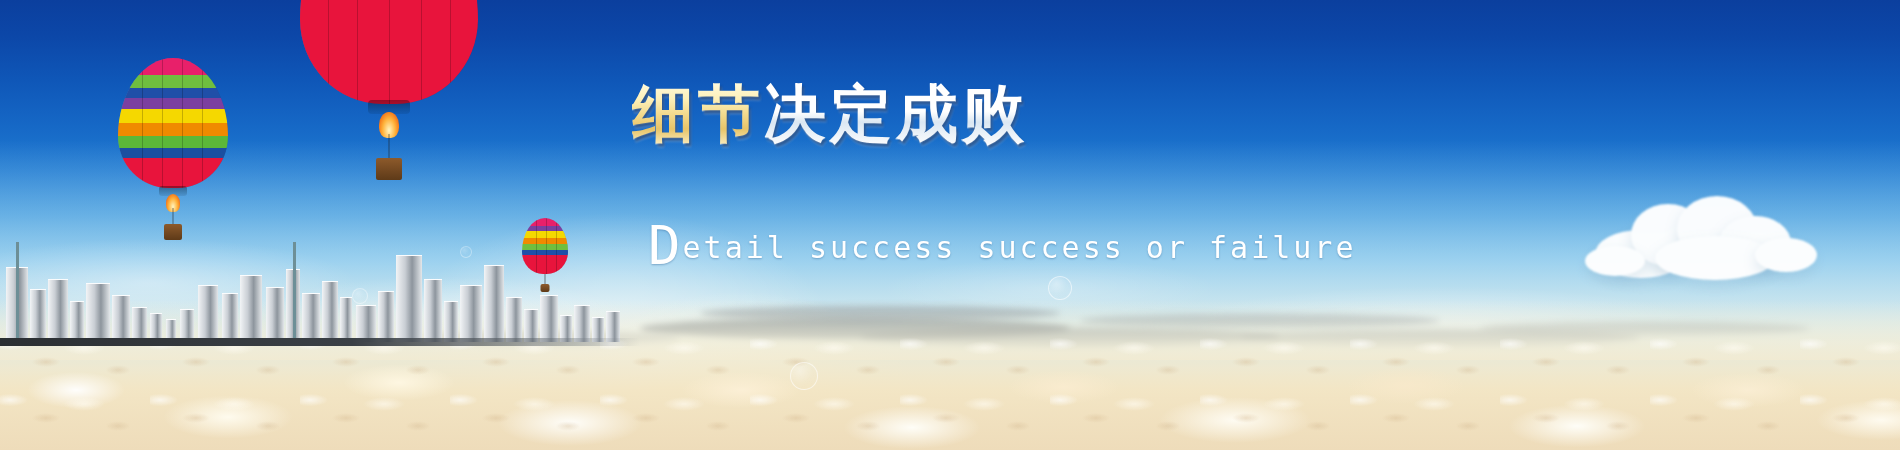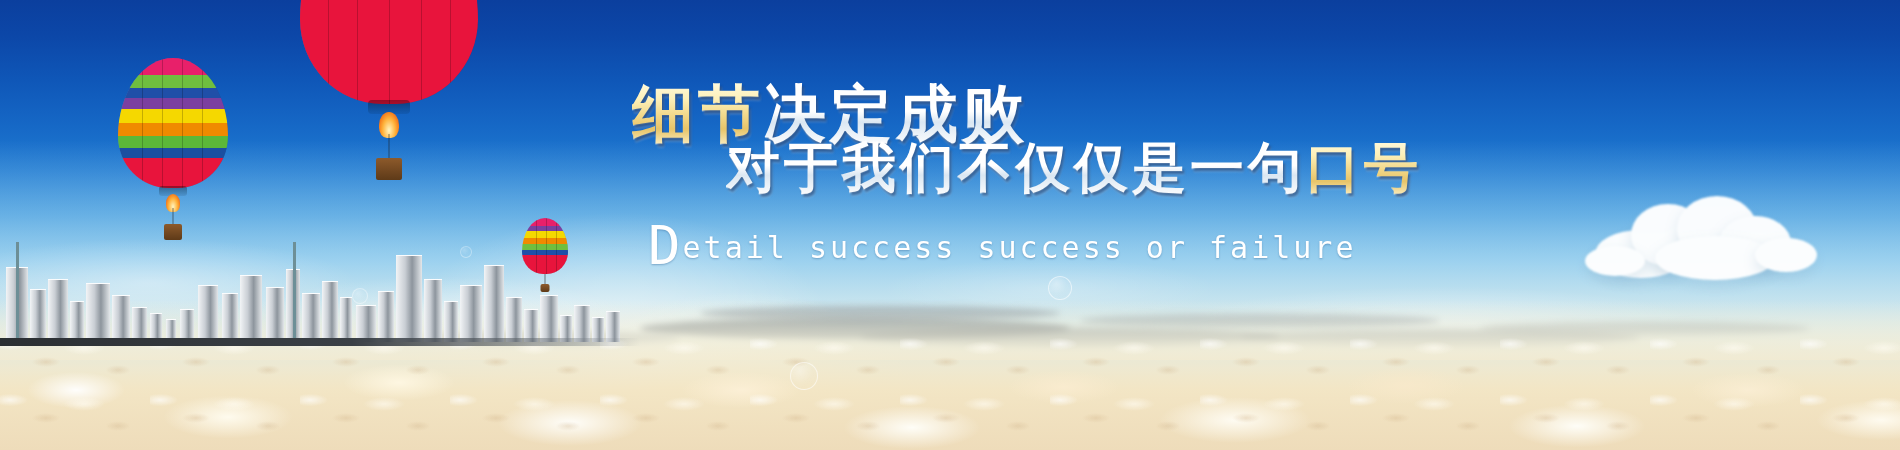--- a/index.html
+++ b/index.html
@@ -254,23 +254,20 @@
   <div class="bubble" style="left:790px;top:362px;width:26px;height:26px;"></div>
   <div class="bubble" style="left:352px;top:288px;width:14px;height:14px;opacity:.7;"></div>
   <div class="bubble" style="left:460px;top:246px;width:10px;height:10px;opacity:.6;"></div>
 
   <div id="headline">
 
     <div class="line" id="line1">
       <span class="gold">细节</span><span class="white">决定成败</span>
     </div>
 
-    <div class="line" id="line2">
-      <span class="white">对于我们不仅仅是一句</span><span class="gold">口号</span>
-    </div>
 
     <div id="subline">
       <span class="cap">D</span><span>etail success success or failure</span>
     </div>
 
   </div>
 
 </div>
 
 </body></html>

